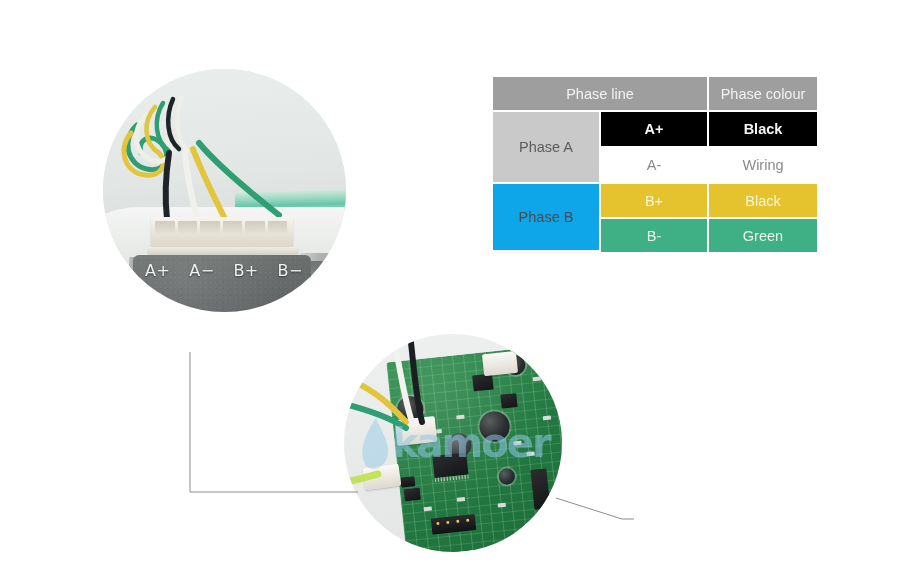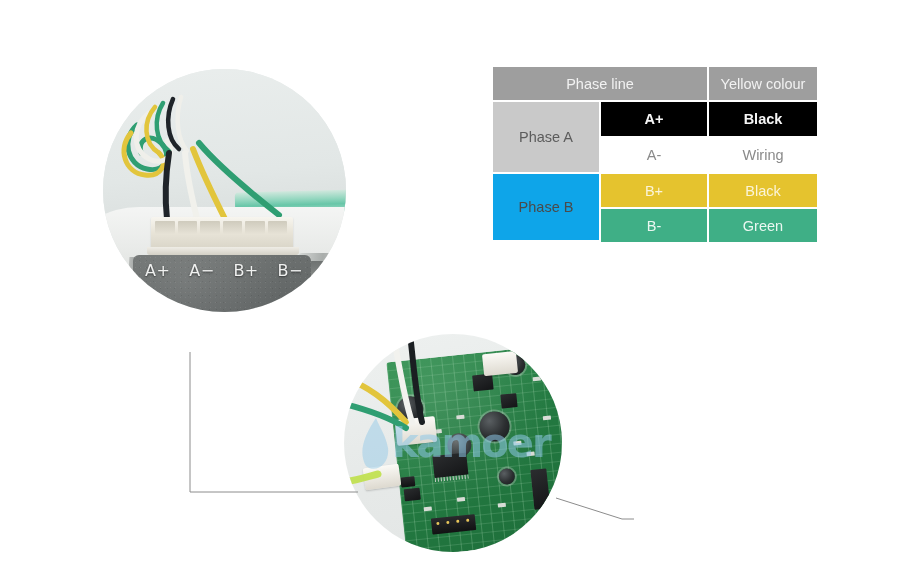--- a/index.html
+++ b/index.html
@@ -299,21 +299,21 @@
     top: 508px;
     font-size: 14.5px;
     color: #595959;
     white-space: nowrap;
   }
 
   
   #wiring-table {
     position: absolute;
     left: 493px;
-    top: 67px;
+    top: 77px;
     width: 324px;
     border-collapse: separate;
     border-spacing: 0;
     table-layout: fixed;
   }
   #wiring-table td {
     padding: 0;
     text-align: center;
     vertical-align: middle;
     font-size: 14.5px;
@@ -490,21 +490,21 @@
 
     <polyline points="556,498 622,519 634,519" fill="none" stroke="#8c8c8c" stroke-width="1"></polyline>
   </svg>
 
 
   <table id="wiring-table">
     <tbody>
 
       <tr>
         <td class="th-phase-line" colspan="2">Phase line</td>
-        <td class="th-colour last-col">Yellow colour</td>
+        <td class="th-colour last-col">Phase colour</td>
       </tr>
 
       <tr>
         <td class="grp-a col-a" rowspan="2">Phase A</td>
         <td class="cell-black col-b">A+</td>
         <td class="cell-black col-c last-col">Black</td>
       </tr>
 
       <tr>
         <td class="cell-white col-b">A-</td>

